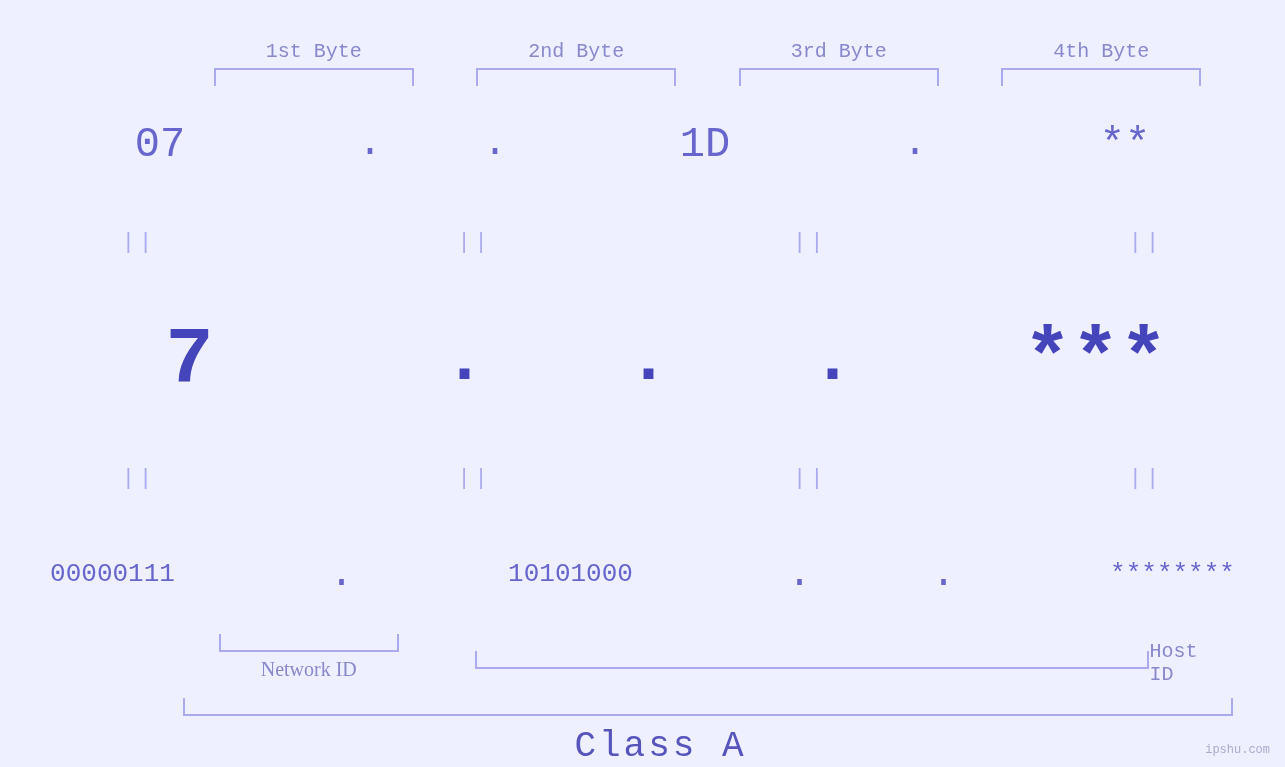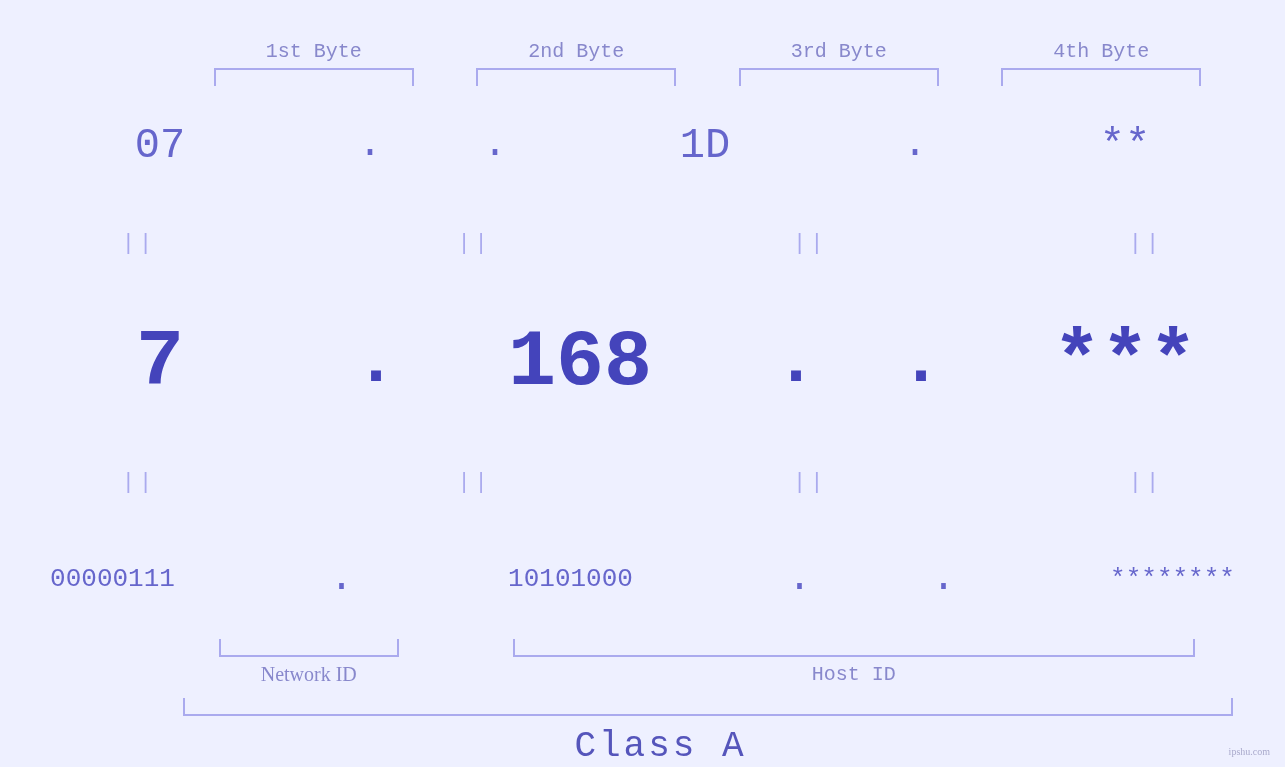--- a/index.html
+++ b/index.html
@@ -154,22 +154,22 @@
       font-family: 'Courier New', Courier, monospace;
       letter-spacing: 3px;
     }
 
     
     .watermark {
       position: absolute;
       bottom: 10px;
       right: 15px;
       color: #aaaacc;
-      font-size: 10px;
-      font-family: Liberation Serif, serif;
+      font-size: 12px;
+      font-family: Liberation Mono, monospace;
     }
   </style>
 </head>
 <body>
 
 <div class="container">
 
   <div class="byte-headers">
     <div class="byte-header">1st Byte</div>
     <div class="byte-header">2nd Byte</div>
@@ -204,21 +204,20 @@
         <div class="eq-cell">||</div>
         <div class="eq-spacer"></div>
         <div class="eq-cell">||</div>
         <div class="eq-spacer"></div>
         <div class="eq-cell">||</div>
       </div>
 
       <div style="display:flex; align-items:center; justify-content:space-around;">
         <div class="cell dec-val">7</div>
         <div class="dot-cell dec-dot">.</div>
-        <div class="cell dec-val">168</div>
         <div class="dot-cell dec-dot">.</div>
         <div class="dot-cell dec-dot">.</div>
         <div class="cell dec-val">***</div>
       </div>
 
       <div style="display:flex; align-items:center; justify-content:space-around;">
         <div class="eq-cell">||</div>
         <div class="eq-spacer"></div>
         <div class="eq-cell">||</div>
         <div class="eq-spacer"></div>
@@ -241,21 +240,21 @@
 
   <div style="display:flex; width:1050px; margin-left:130px; align-items:flex-start; margin-top:2px;">
 
     <div style="display:flex; flex-direction:column; align-items:center; flex:1;">
       <div style="width:180px; height:18px; border-bottom: 2px solid #aaaaee; border-left: 2px solid #aaaaee; border-right: 2px solid #aaaaee;"></div>
       <div style="color:#8888cc; font-size:20px; font-family:Liberation Serif, serif; margin-top:6px;">Network ID</div>
     </div>
 
     <div style="width:40px;"></div>
 
-    <div style="display:flex; flex-direction:column; align-items:center; flex:3;">
+    <div style="display:flex; flex-direction:row; align-items:center; flex:3;">
       <div style="width:90%; height:18px; border-bottom: 2px solid #aaaaee; border-left: 2px solid #aaaaee; border-right: 2px solid #aaaaee;"></div>
       <div style="color:#8888cc; font-size:20px; font-family:'Courier New',monospace; margin-top:6px;">Host ID</div>
     </div>
   </div>
 
   <div style="width:1050px; margin-left:130px; margin-top:12px;">
     <div style="width:100%; height:18px; border-bottom: 2px solid #aaaaee; border-left: 2px solid #aaaaee; border-right: 2px solid #aaaaee;"></div>
   </div>
 
   <div class="class-label-row">

